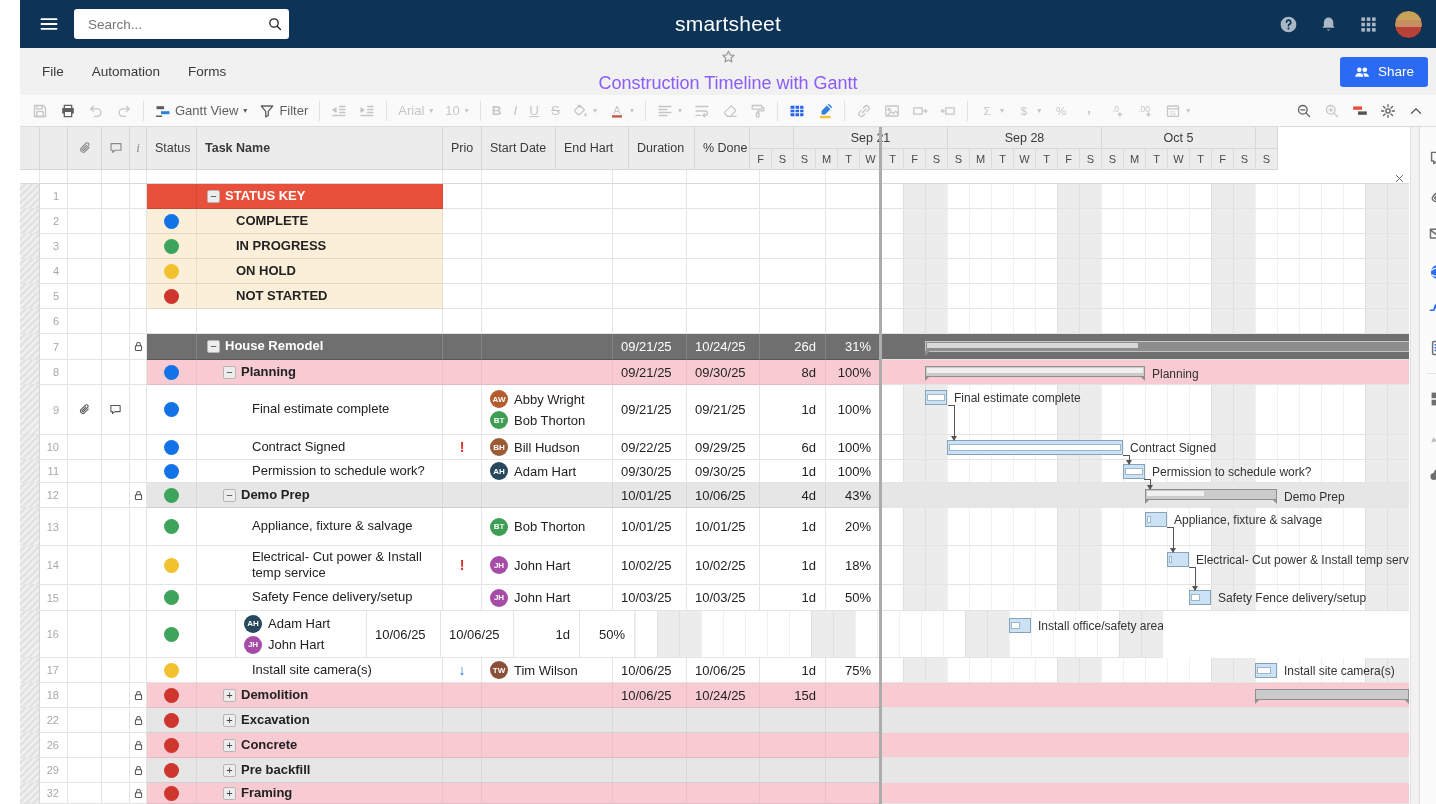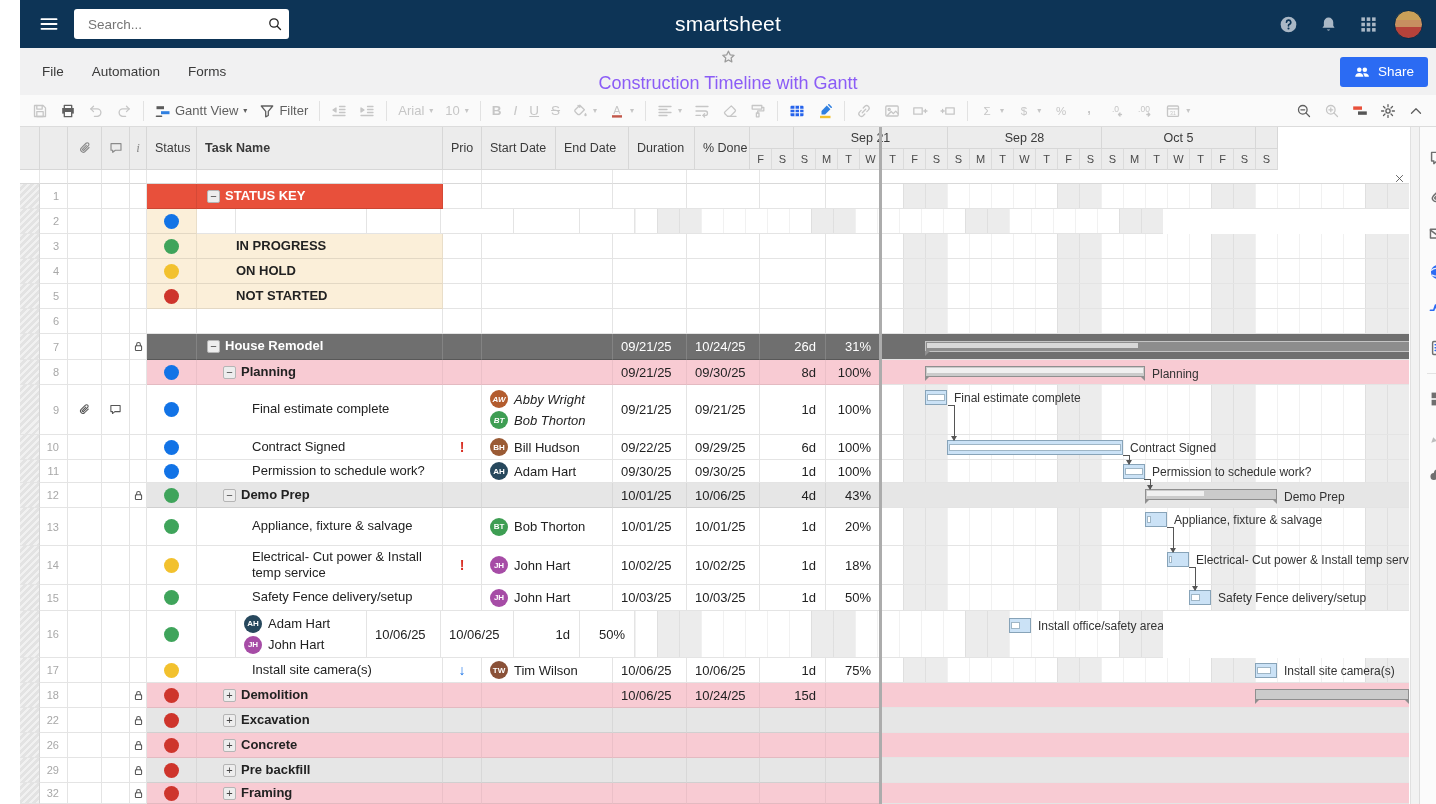--- a/index.html
+++ b/index.html
@@ -517,21 +517,21 @@
             </svg>
           </span>
         </div>
         <div class="hcell ctr" style="width: 17px;">
           <span class="iinfo">i</span>
         </div>
         <div class="hcell" style="width: 50px;">Status</div>
         <div class="hcell hb" style="width: 246px;">Task Name</div>
         <div class="hcell" style="width: 39px;">Prio</div>
         <div class="hcell" style="width: 74px;">Start Date</div>
-        <div class="hcell" style="width: 73px;">End Date</div>
+        <div class="hcell" style="width: 73px;">End Hart</div>
         <div class="hcell" style="width: 66px;">Duration</div>
         <div class="hcell" style="width: 55px;">% Done</div>
         <div class="ghdr">
           <div class="gweeks">
             <div class="gw" style="width: 44px;"></div>
             <div class="gw" style="width: 154px;">Sep 21</div>
             <div class="gw" style="width: 154px;">Sep 28</div>
             <div class="gw" style="width: 154px;">Oct 5</div>
             <div class="gw" style="width: 22px;"></div>
           </div>
@@ -605,20 +605,23 @@
         </div>
         <div class="row" style="height: 25px;">
           <div class="cell stripe" style="width: 20px;"></div>
           <div class="cell num" style="width: 28px;">2</div>
           <div class="cell ctr" style="width: 34px;"></div>
           <div class="cell ctr" style="width: 28px;"></div>
           <div class="cell ctr" style="width: 17px;"></div>
           <div class="cell ctr b-cream" style="width: 50px;">
             <span class="dot" style="background: rgb(18, 115, 230);"></span>
           </div>
+          <div class="cell namec b-cream" style="width: 246px; padding-left: 39px;">
+            <span class="ntext bld">COMPLETE</span>
+          </div>
           <div class="cell ctr" style="width: 39px;"></div>
           <div class="cell asg" style="width: 131px;"></div>
           <div class="cell datec" style="width: 74px;"></div>
           <div class="cell datec" style="width: 73px;"></div>
           <div class="cell rt" style="width: 66px;"></div>
           <div class="cell rt" style="width: 55px;"></div>
           <div class="gcell gplain"></div>
         </div>
         <div class="row" style="height: 25px;">
           <div class="cell stripe" style="width: 20px;"></div>
@@ -772,21 +775,21 @@
             </span>
           </div>
           <div class="cell ctr" style="width: 17px;"></div>
           <div class="cell ctr" style="width: 50px;">
             <span class="dot" style="background: rgb(18, 115, 230);"></span>
           </div>
           <div class="cell namec" style="width: 246px; padding-left: 55px;">
             <span class="ntext">Final estimate complete</span>
           </div>
           <div class="cell ctr" style="width: 39px;"></div>
-          <div class="cell asg" style="width: 131px; font-style: italic;">
+          <div class="cell asg" style="width: 131px;">
             <span class="avrow">
               <span class="av" style="background: rgb(179, 92, 46);">AW</span>
               <span class="avname">Abby Wright</span>
             </span>
             <span class="avrow">
               <span class="av" style="background: rgb(62, 158, 83);">BT</span>
               <span class="avname">Bob Thorton</span>
             </span>
           </div>
           <div class="cell datec" style="width: 74px;">09/21/25</div>

